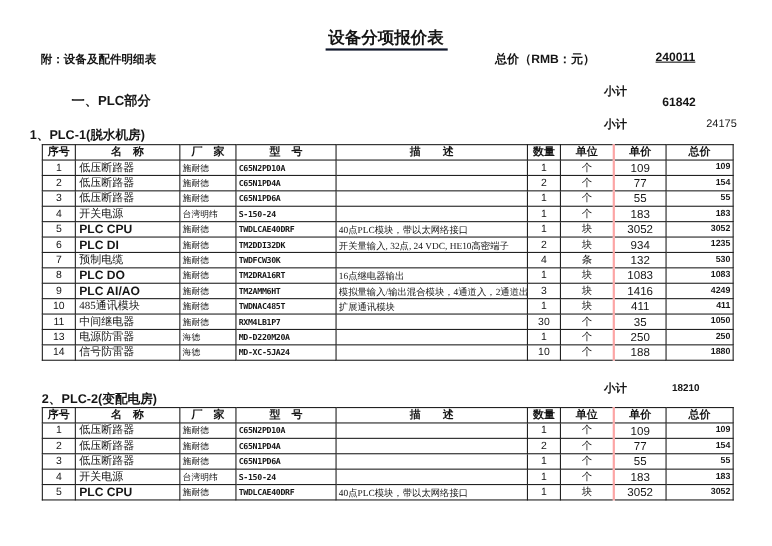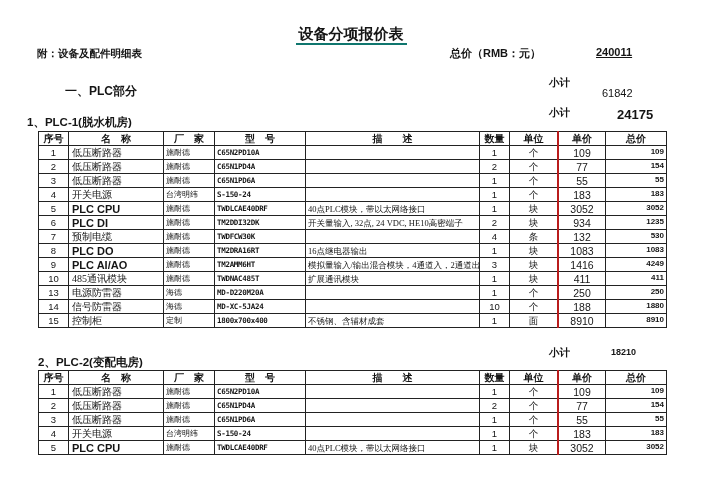--- a/index.html
+++ b/index.html
@@ -1,34 +1,34 @@
 <!DOCTYPE html>
 <html><head>
 <meta charset="utf-8">
 <style>
   html,body{margin:0;padding:0;background:#fff;}
   body{width:702px;height:496px;position:relative;overflow:hidden;
        font-family:"Liberation Sans","DejaVu Sans",sans-serif;color:#151515;}
   .abs{position:absolute;white-space:nowrap;}
 
   .title{top:25px;left:0;width:702px;text-align:center;font-size:15px;font-weight:bold;}
-  .title span{border-bottom:2px solid #0f766e;padding:0 3px 1px;}
+  .title span{border-bottom:2px solid #0f172a;padding:0 3px 1px;}
 
   .note{left:37px;top:47px;font-size:10.5px;font-weight:bold;}
   .total-label{left:450px;top:46px;font-size:11px;font-weight:bold;}
   .total-value{left:596px;top:46px;font-size:11px;font-weight:bold;text-decoration:underline;}
 
   .plc-title{left:65px;top:83px;font-size:12px;font-weight:bold;}
   .sub-label{font-size:10.5px;font-weight:bold;}
   .plc-sub-label{left:549px;top:76px;}
-  .plc-sub-value{left:602px;top:87px;font-size:11px;font-weight:normal;}
+  .plc-sub-value{left:602px;top:87px;font-size:11px;font-weight:bold;}
 
   .s1-title{left:27px;top:115px;font-size:11.5px;font-weight:bold;}
   .s1-sub-label{left:549px;top:106px;}
-  .s1-sub-value{left:617px;top:107px;font-size:13px;font-weight:bold;}
+  .s1-sub-value{left:642px;top:107px;font-size:10px;font-weight:normal;}
 
   .s2-title{left:38px;top:355px;font-size:11.5px;font-weight:bold;}
   .s2-sub-label{left:549px;top:346px;}
   .s2-sub-value{left:611px;top:347px;font-size:9px;font-weight:bold;}
 
   table{position:absolute;left:38px;width:600px;border-collapse:collapse;table-layout:fixed;}
   #table1{top:131px;} #table2{top:370px;}
   th,td{border:1px solid #222;overflow:hidden;white-space:nowrap;padding:0 2px;
         height:12px;line-height:12px;}
   th{height:13px;line-height:13px;font-size:10px;font-weight:bold;text-align:center;
@@ -36,21 +36,21 @@
   th.c0{width:25px;} th.c1{width:90px;} th.c2{width:46px;} th.c3{width:86px;}
   th.c4{width:169px;} th.c5{width:25px;} th.c6{width:43px;} th.c7{width:42px;} th.c8{width:56px;}
   td.c0{text-align:center;font-size:9.5px;}
   td.c1{font-size:10px;padding-left:3px;font-family:Liberation Serif, serif;}
   tr.em td.c1{font-weight:bold;font-size:11px;font-family:"Liberation Sans","DejaVu Sans",sans-serif;}
   td.c2{font-size:8px;font-family:"Liberation Serif","DejaVu Serif",serif;margin-top:12px;}
   td.c3{font-size:7.5px;font-weight:bold;font-family:"DejaVu Sans Mono",monospace;letter-spacing:-0.3px;}
   td.c4{font-size:8.5px;font-family:"Liberation Serif","DejaVu Serif",serif;}
   td.c5{text-align:center;font-size:9.5px;}
   td.c6{text-align:center;font-size:9.5px;font-family:"Liberation Serif","DejaVu Serif",serif;}
-  th.c7,td.c7{border-left:2px solid #b91c1c;}
+  th.c7,td.c7{border-left:2px solid #fca5a5;}
   td.c7{text-align:center;font-size:10.5px;}
   td.c8{text-align:right;font-size:8px;font-weight:bold;vertical-align:top;line-height:9px;padding-top:1px;}
 </style>
 </head>
 <body>
 
 <div class="abs title"><span>设备分项报价表</span></div>
 <div class="abs note">附：设备及配件明细表</div>
 <div class="abs total-label">总价（RMB：元）</div>
 <div class="abs total-value">240011</div>
@@ -179,51 +179,51 @@
         <td class="c1">485通讯模块</td>
         <td class="c2">施耐德</td>
         <td class="c3">TWDNAC485T</td>
         <td class="c4">扩展通讯模块</td>
         <td class="c5">1</td>
         <td class="c6">块</td>
         <td class="c7">411</td>
         <td class="c8">411</td>
       </tr>
       <tr>
+        <td class="c0">11</td>
+        <td class="c1">中间继电器</td>
+        <td class="c2">施耐德</td>
+        <td class="c3">RXM4LB1P7</td>
+        <td class="c4"></td>
+        <td class="c5">30</td>
+        <td class="c6">个</td>
+        <td class="c7">35</td>
+        <td class="c8">1050</td>
+      </tr>
+      <tr>
         <td class="c0">13</td>
         <td class="c1">电源防雷器</td>
         <td class="c2">海德</td>
         <td class="c3">MD-D220M20A</td>
         <td class="c4"></td>
         <td class="c5">1</td>
         <td class="c6">个</td>
         <td class="c7">250</td>
         <td class="c8">250</td>
       </tr>
       <tr>
         <td class="c0">14</td>
         <td class="c1">信号防雷器</td>
         <td class="c2">海德</td>
         <td class="c3">MD-XC-5JA24</td>
         <td class="c4"></td>
         <td class="c5">10</td>
         <td class="c6">个</td>
         <td class="c7">188</td>
         <td class="c8">1880</td>
-      </tr>
-      <tr>
-        <td class="c0">15</td>
-        <td class="c1">控制柜</td>
-        <td class="c2">定制</td>
-        <td class="c3">1800x700x400</td>
-        <td class="c4">不锈钢、含辅材成套</td>
-        <td class="c5">1</td>
-        <td class="c6">面</td>
-        <td class="c7">8910</td>
-        <td class="c8">8910</td>
       </tr>
     </tbody>
   </table>
 
 <div class="abs s2-title">2、PLC-2(变配电房)</div>
 <div class="abs sub-label s2-sub-label">小计</div>
 <div class="abs s2-sub-value">18210</div>
 <table id="table2">
     <tbody>
       <tr>

